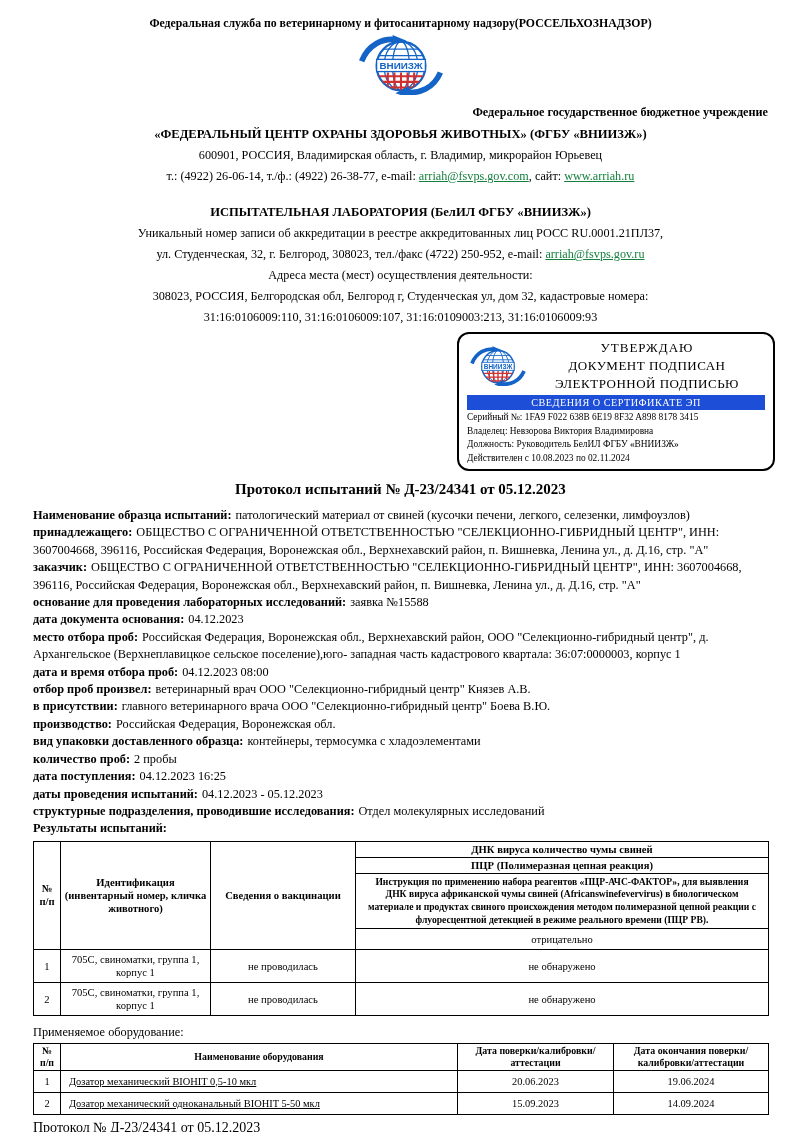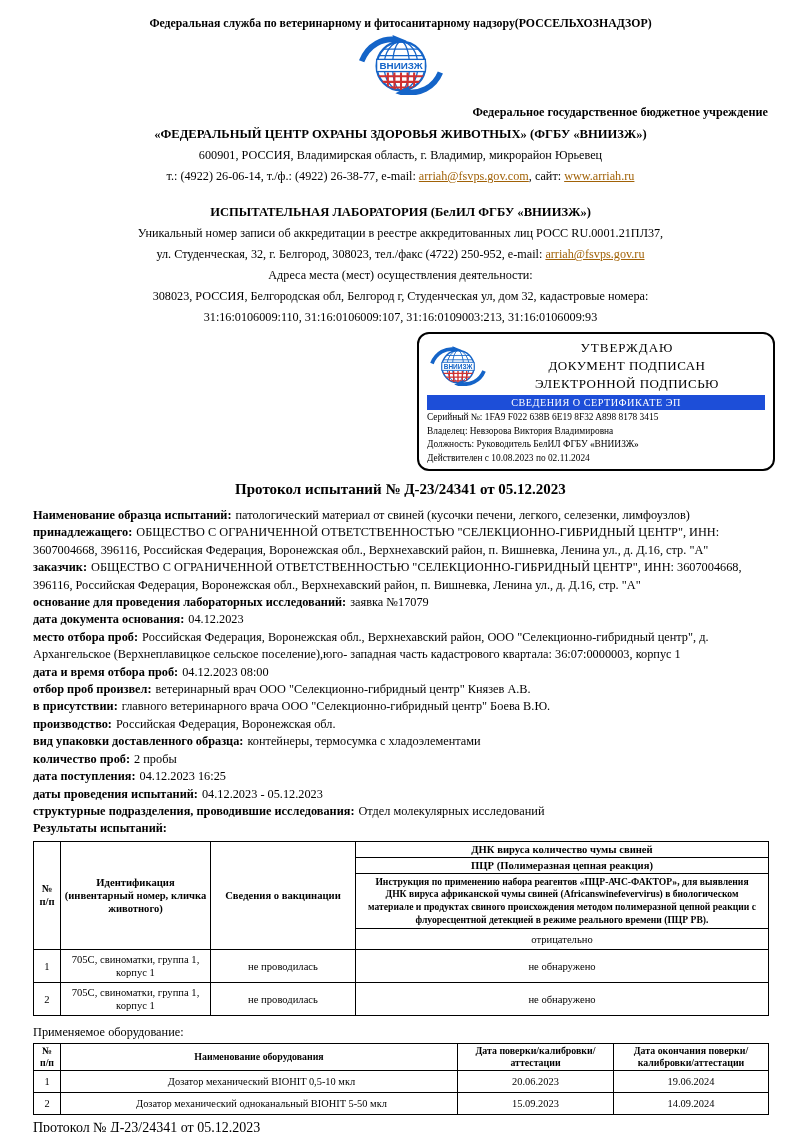--- a/index.html
+++ b/index.html
@@ -9,24 +9,24 @@
   }
   .page{padding:16px 32px 0 33px;}
   .c{text-align:center;}
   .agency-line{font-size:11.8px;font-weight:bold;}
   .logo-wrap{text-align:center;margin:4px 0 2px 0;}
   svg.logo{width:96px;height:60px;}
   svg.stamp-logo{width:62px;height:40px;}
   .inst-type{font-size:12.2px;font-weight:bold;margin-top:6px;text-align:right;}
   .inst-name{font-size:12.6px;font-weight:bold;margin-top:7px;}
   .hline{font-size:12.2px;margin-top:6px;}
-  a.doclink{color:#a16207;text-decoration:underline;cursor:pointer;}
+  a.doclink{color:#15803d;text-decoration:underline;cursor:pointer;}
   .lab-name{font-size:12.6px;font-weight:bold;margin-top:21px;}
   .stamp{
-    width:358px;margin:7px -7px 0 auto;border:2px solid #000;border-radius:12px;
+    width:318px;margin:7px -7px 0 auto;border:2px solid #000;border-radius:12px;
     padding:6px 8px 5px 8px;box-sizing:border-box;background:#fff;
   }
   .stamp-top{display:flex;align-items:center;}
   .stamp-top-text{flex:1;text-align:center;}
   .stamp-approve{font-size:13px;letter-spacing:1px;}
   .stamp-signed{font-size:13px;letter-spacing:.5px;margin-top:2px;}
   .stamp-bar{
     background:#1d4ed8;color:#fff;text-align:center;font-size:10.2px;
     letter-spacing:.5px;padding:2px 0;margin-top:3px;
   }
@@ -39,21 +39,21 @@
   td{border:1px solid #000;text-align:center;vertical-align:middle;padding:1px 3px;}
   .res-table{margin-top:3px;font-size:10.6px;}
   .res-table .hdr{font-weight:bold;line-height:13px;}
   .res-table .instr{font-weight:bold;font-size:9.6px;line-height:12.6px;padding:2px 8px;}
   .res-table .norm-row td{height:18px;}
   .res-table .data-row td{height:30px;line-height:13px;}
   .equip-heading{font-size:12.3px;margin-top:9px;}
   .eq-table{margin-top:3px;font-size:10.4px;}
   .eq-table .hdr{font-weight:bold;font-size:9.9px;line-height:12px;}
   .eq-table td{height:19px;line-height:12px;}
-  .eq-table .name-cell{text-align:center;padding-left:8px;}
+  .eq-table .name-cell{text-align:left;padding-left:8px;text-decoration:underline;}
   .footer-line{font-size:14px;margin-top:5px;}
 </style>
 </head>
 <body>
 
 <div class="page">
 
   <div class="c agency-line">Федеральная служба по ветеринарному и фитосанитарному надзору(РОССЕЛЬХОЗНАДЗОР)</div>
 
   <div class="logo-wrap">
@@ -145,21 +145,21 @@
     <div class="stamp-detail">Должность: Руководитель БелИЛ ФГБУ «ВНИИЗЖ»</div>
     <div class="stamp-detail">Действителен с 10.08.2023 по 02.11.2024</div>
   </div>
 
   <div class="c doc-title">Протокол испытаний № Д-23/24341 от 05.12.2023</div>
 
   <div class="fields">
     <div class="fl"><b>Наименование образца испытаний:</b><span>патологический материал от свиней (кусочки печени, легкого, селезенки, лимфоузлов)</span></div>
     <div class="fl"><b>принадлежащего:</b><span>ОБЩЕСТВО С ОГРАНИЧЕННОЙ ОТВЕТСТВЕННОСТЬЮ "СЕЛЕКЦИОННО-ГИБРИДНЫЙ ЦЕНТР", ИНН: 3607004668, 396116, Российская Федерация, Воронежская обл., Верхнехавский район, п. Вишневка, Ленина ул., д. Д.16, стр. "А"</span></div>
     <div class="fl"><b>заказчик:</b><span>ОБЩЕСТВО С ОГРАНИЧЕННОЙ ОТВЕТСТВЕННОСТЬЮ "СЕЛЕКЦИОННО-ГИБРИДНЫЙ ЦЕНТР", ИНН: 3607004668, 396116, Российская Федерация, Воронежская обл., Верхнехавский район, п. Вишневка, Ленина ул., д. Д.16, стр. "А"</span></div>
-    <div class="fl"><b>основание для проведения лабораторных исследований:</b><span>заявка №17079</span></div>
+    <div class="fl"><b>основание для проведения лабораторных исследований:</b><span>заявка №15588</span></div>
     <div class="fl"><b>дата документа основания:</b><span>04.12.2023</span></div>
     <div class="fl"><b>место отбора проб:</b><span>Российская Федерация, Воронежская обл., Верхнехавский район, ООО "Селекционно-гибридный центр", д. Архангельское (Верхнеплавицкое сельское поселение),юго- западная часть кадастрового квартала: 36:07:0000003, корпус 1</span></div>
     <div class="fl"><b>дата и время отбора проб:</b><span>04.12.2023 08:00</span></div>
     <div class="fl"><b>отбор проб произвел:</b><span>ветеринарный врач ООО "Селекционно-гибридный центр" Князев А.В.</span></div>
     <div class="fl"><b>в присутствии:</b><span>главного ветеринарного врача ООО "Селекционно-гибридный центр" Боева В.Ю.</span></div>
     <div class="fl"><b>производство:</b><span>Российская Федерация, Воронежская обл.</span></div>
     <div class="fl"><b>вид упаковки доставленного образца:</b><span>контейнеры, термосумка с хладоэлементами</span></div>
     <div class="fl"><b>количество проб:</b><span>2 пробы</span></div>
     <div class="fl"><b>дата поступления:</b><span>04.12.2023 16:25</span></div>
     <div class="fl"><b>даты проведения испытаний:</b><span>04.12.2023 - 05.12.2023</span></div>

